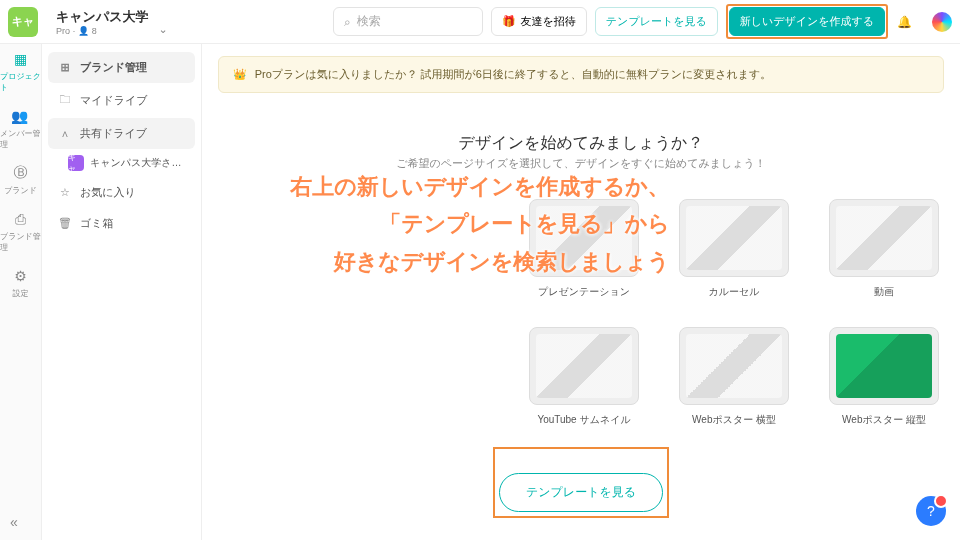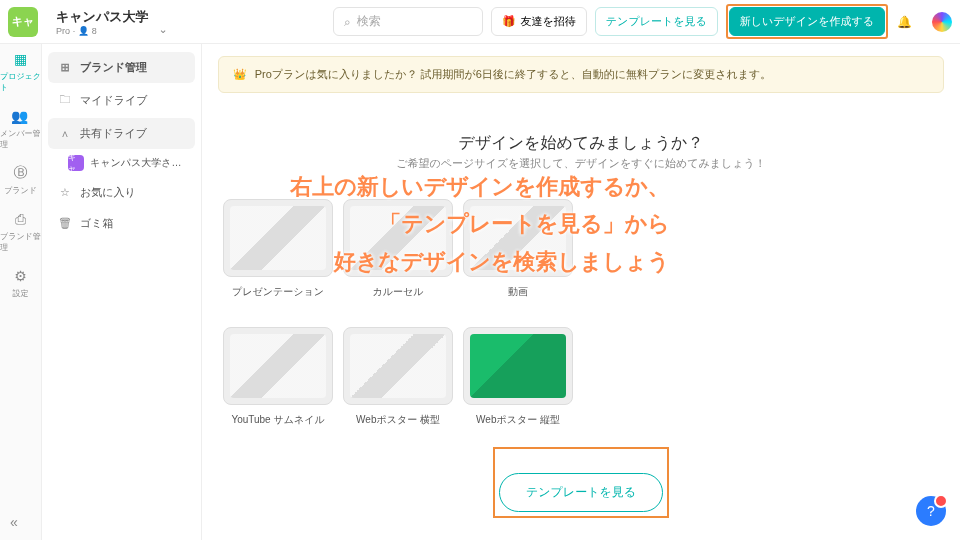--- a/index.html
+++ b/index.html
@@ -35,21 +35,21 @@
 .side-sub { display: flex; align-items: center; gap: 6px; padding: 6px 8px 6px 20px; font-size: 10px; color: #555; cursor: pointer; }
 .sub-badge { width: 16px; height: 16px; background: #a160f0; color: #fff; border-radius: 4px; display: flex; align-items: center; justify-content: center; font-size: 8px; }
 .side-sub .txt { white-space: nowrap; overflow: hidden; text-overflow: ellipsis; flex: 1; }
 
 .main { flex: 1; padding: 12px 16px; overflow: auto; position: relative; }
 .banner { background: #fdf8e6; border: 1px solid #f0e8c8; border-radius: 6px; padding: 10px 14px; font-size: 11px; color: #6b5e2e; display: flex; align-items: center; gap: 8px; }
 .crown { color: #e6b800; }
 .hero { text-align: center; margin-top: 40px; }
 .hero h2 { font-size: 16px; font-weight: 400; margin-bottom: 2px; }
 .hero p { font-size: 11px; color: #888; }
-.cards { display: flex; justify-content: flex-start; flex-wrap: wrap; margin-top: 28px; }
+.cards { display: flex; justify-content: flex-end; gap: 30px; flex-wrap: wrap; margin-top: 28px; }
 .card { text-align: center; width: 120px; cursor: pointer; }
 .thumb { width: 110px; height: 78px; background: #eee; border-radius: 8px; margin: 0 auto 8px; border: 1px solid #ddd; position: relative; overflow: hidden; }
 .thumb::after { content: ""; position: absolute; inset: 6px; background: linear-gradient(135deg, #fff 40%, #ccc 40%, #ccc 60%, #fff 60%); border-radius: 4px; opacity: .5; }
 .thumb.green::after { background: linear-gradient(135deg, #1abc6b 40%, #16a05b 40%); opacity: 1; }
 .card .label { font-size: 10px; color: #555; }
 .see-templates { display: inline-block; margin-top: 20px; border: 1px solid #00b5ad; color: #00b5ad; border-radius: 999px; padding: 10px 26px; font-size: 12px; cursor: pointer; }
 .see-templates-wrap { border: 2px solid #f08c3a; display: inline-block; padding: 4px; margin-top: 20px; }
 
 .overlay-text { position: absolute; left: 50%; transform: translateX(-50%); top: 168px; text-align: right; color: #ff8a4c; font-size: 22px; font-weight: 700; line-height: 1.7; text-shadow: 0 0 4px #fff, 0 0 4px #fff; pointer-events: none; z-index: 5; }
 

